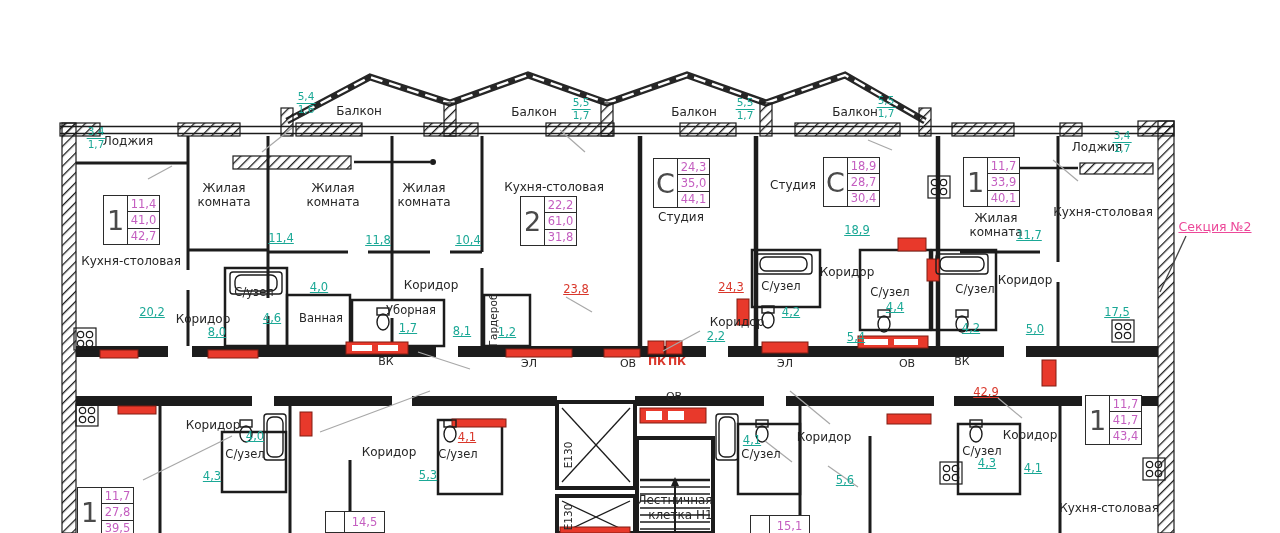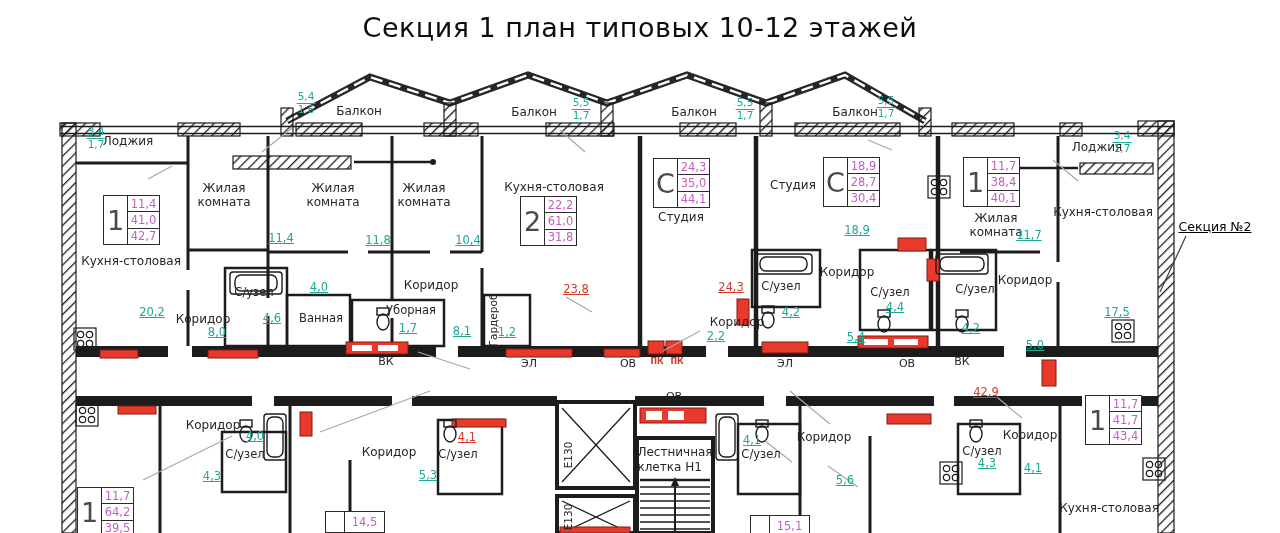--- a/index.html
+++ b/index.html
@@ -9,21 +9,21 @@
          font-size:27px;color:#0d0d0d;white-space:nowrap;letter-spacing:.5px;}
   svg.plan{position:absolute;left:0;top:0;}
   .lbl{position:absolute;transform:translateX(-50%);font-size:12px;color:#262626;
        white-space:nowrap;line-height:1.15;}
   .lbl.sm{font-size:11.5px;}
   .lbl.two{white-space:normal;width:66px;text-align:center;}
   .dim{position:absolute;transform:translateX(-50%);font-size:11.5px;color:#1ba896;
        text-decoration:underline;white-space:nowrap;}
   .dim.red{color:#d9372b;}
   .redlbl{position:absolute;transform:translateX(-50%);font-size:11px;color:#d9372b;
-          font-weight:bold;white-space:nowrap;font-family:Liberation Mono, monospace;}
+          font-weight:bold;white-space:nowrap;}
   .shaft{position:absolute;transform:translateX(-50%);font-size:11px;color:#262626;white-space:nowrap;}
   .frac{position:absolute;transform:translateX(-50%);font-size:10.5px;line-height:1.1;
         color:#1ba896;text-align:center;}
   .frac .t{display:block;border-bottom:1px solid #1ba896;padding:0 1px;}
   .frac .b{display:block;}
   .vlbl{position:absolute;transform:translate(-50%,-50%) rotate(-90deg);
         font-size:10.5px;color:#262626;white-space:nowrap;}
   .stamp{position:absolute;display:flex;background:#fff;border:1.6px solid #2b2b2b;
          box-sizing:border-box;width:57px;height:50px;}
   .stamp .tp{width:23px;border-right:1.6px solid #2b2b2b;display:flex;align-items:center;
@@ -31,22 +31,22 @@
   .stamp .vs{flex:1;display:flex;flex-direction:column;}
   .stamp .vs span{flex:1;display:flex;align-items:center;justify-content:center;
                   font-size:11.5px;color:#c45ec0;border-bottom:1.6px solid #2b2b2b;}
   .stamp .vs span:last-child{border-bottom:none;}
   .pstamp{position:absolute;display:flex;background:#fff;border:1.4px solid #2b2b2b;
           box-sizing:border-box;width:60px;height:22px;}
   .pstamp .ce{width:18px;border-right:1.4px solid #2b2b2b;}
   .pstamp .cv{flex:1;display:flex;align-items:center;justify-content:center;
               font-size:11.5px;color:#c45ec0;}
   .stair{position:absolute;transform:translateX(-50%);font-size:12px;color:#262626;
-         text-align:left;line-height:1.25;white-space:nowrap;}
-  .secref{position:absolute;transform:translateX(-50%);font-size:12.5px;color:#000000;
+         text-align:right;line-height:1.25;white-space:nowrap;margin-top:48px;}
+  .secref{position:absolute;transform:translateX(-50%);font-size:12.5px;color:#ec4899;
           text-decoration:underline;white-space:nowrap;}
 </style>
 </head>
 <body>
 
 <div class="canvas">
 
   <svg class="plan" width="1280" height="533" viewBox="0 0 1280 533">
     <defs>
       <pattern id="h" patternUnits="userSpaceOnUse" width="7" height="7" patternTransform="rotate(45)">
@@ -274,21 +274,20 @@
       <line x1="292" y1="128" x2="262" y2="152"></line>
       <line x1="560" y1="130" x2="585" y2="152"></line>
       <line x1="868" y1="140" x2="892" y2="150"></line>
       <line x1="998" y1="398" x2="1022" y2="418"></line>
       <line x1="320" y1="432" x2="430" y2="391"></line>
       <line x1="790" y1="391" x2="830" y2="424"></line>
     </g>
     <line x1="1186" y1="236" x2="1160" y2="292" stroke="#444444" stroke-width="1.3"></line>
   </svg>
 
-  <div class="title">Секция 1 план типовых 10-12 этажей</div>
 
   <div class="lbl" style="left:359px;top:105px">Балкон</div>
   <div class="frac" style="left:306px;top:91px">
     <span class="t">5,4</span>
       <span class="b">1,6</span>
   </div>
   <div class="lbl" style="left:534px;top:106px">Балкон</div>
   <div class="frac" style="left:581px;top:97px">
     <span class="t">5,5</span>
       <span class="b">1,7</span>
@@ -344,29 +343,29 @@
     <span class="vs">
         <span>18,9</span>
         <span>28,7</span>
         <span>30,4</span>
       </span>
   </div>
   <div class="stamp" style="left:963px;top:157px">
     <span class="tp">1</span>
     <span class="vs">
         <span>11,7</span>
-        <span>38,4</span>
+        <span>33,9</span>
         <span>40,1</span>
       </span>
   </div>
   <div class="stamp" style="left:77px;top:487px">
     <span class="tp">1</span>
     <span class="vs">
         <span>11,7</span>
-        <span>64,2</span>
+        <span>27,8</span>
         <span>39,5</span>
       </span>
   </div>
   <div class="stamp" style="left:1085px;top:395px">
     <span class="tp">1</span>
     <span class="vs">
         <span>11,7</span>
         <span>41,7</span>
         <span>43,4</span>
       </span>
@@ -412,21 +411,21 @@
   <div class="lbl" style="left:1030px;top:429px">Коридор</div>
   <div class="lbl" style="left:1109px;top:502px">Кухня-столовая</div>
 
   <div class="dim" style="left:152px;top:305px">20,2</div>
   <div class="dim" style="left:281px;top:231px">11,4</div>
   <div class="dim" style="left:378px;top:233px">11,8</div>
   <div class="dim" style="left:468px;top:233px">10,4</div>
   <div class="dim" style="left:857px;top:223px">18,9</div>
   <div class="dim" style="left:1029px;top:228px">11,7</div>
   <div class="dim" style="left:1117px;top:305px">17,5</div>
-  <div class="dim" style="left:1035px;top:338px">5,0</div>
+  <div class="dim" style="left:1035px;top:322px">5,0</div>
   <div class="dim" style="left:272px;top:311px">4,6</div>
   <div class="dim" style="left:217px;top:325px">8,0</div>
   <div class="dim" style="left:408px;top:321px">1,7</div>
   <div class="dim" style="left:319px;top:280px">4,0</div>
   <div class="dim" style="left:462px;top:324px">8,1</div>
   <div class="dim" style="left:507px;top:325px">1,2</div>
   <div class="dim" style="left:716px;top:329px">2,2</div>
   <div class="dim" style="left:791px;top:305px">4,2</div>
   <div class="dim" style="left:895px;top:300px">4,4</div>
   <div class="dim" style="left:856px;top:330px">5,4</div>

